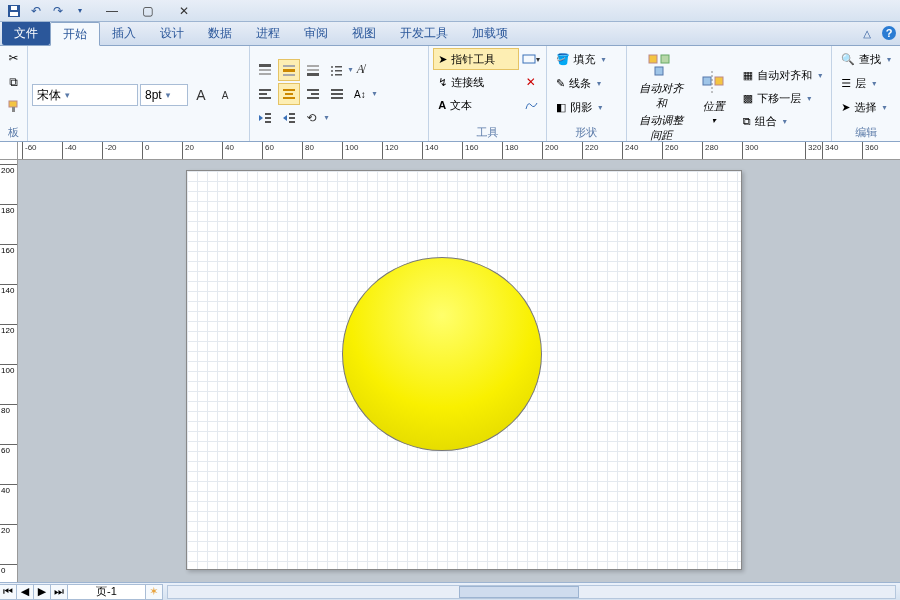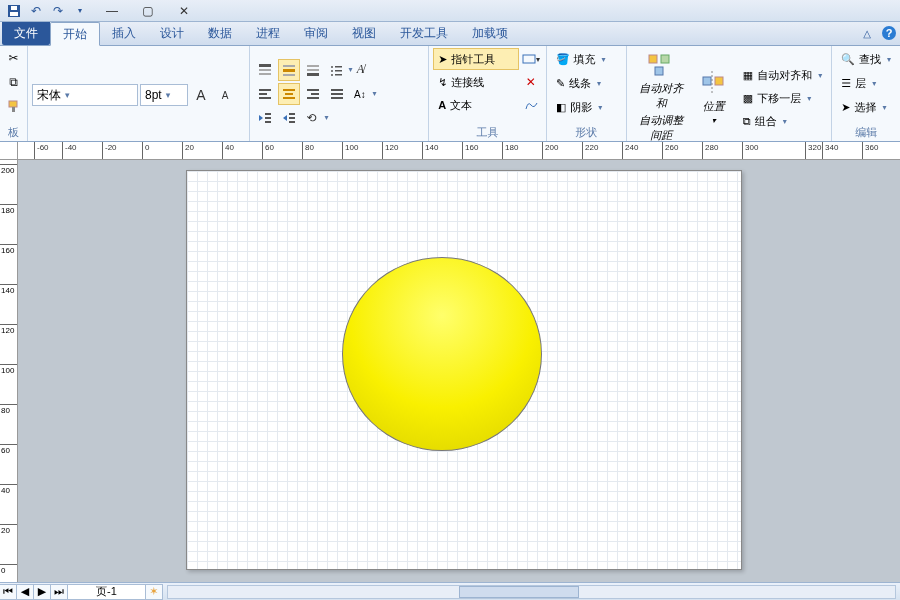--- a/index.html
+++ b/index.html
@@ -351,21 +351,21 @@
           <span class="dd">▾</span>
         </div>
     </div>
     <div class="group-label">编辑</div>
   </div>
 </div>
 
 <div style="position:absolute;top:142px;left:0;right:0;height:18px;display:flex;background:#fff;border-bottom:1px solid #999;">
   <div style="width:18px;border-right:1px solid #999;"></div>
   <div class="ruler-h" id="rulerH" style="flex:1;margin-left:0;">
-      <div class="tick" style="left: 16px;">
+      <div class="tick" style="left: 4px;">
         <span>-60</span>
       </div>
       <div class="tick" style="left: 44px;">
         <span>-40</span>
       </div>
       <div class="tick" style="left: 84px;">
         <span>-20</span>
       </div>
       <div class="tick" style="left: 124px;">
         <span>0</span>

